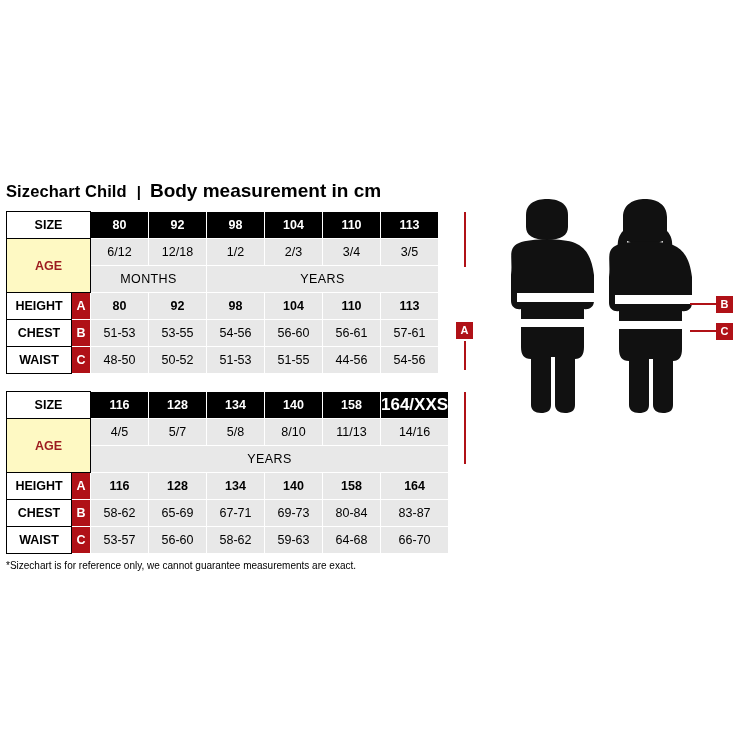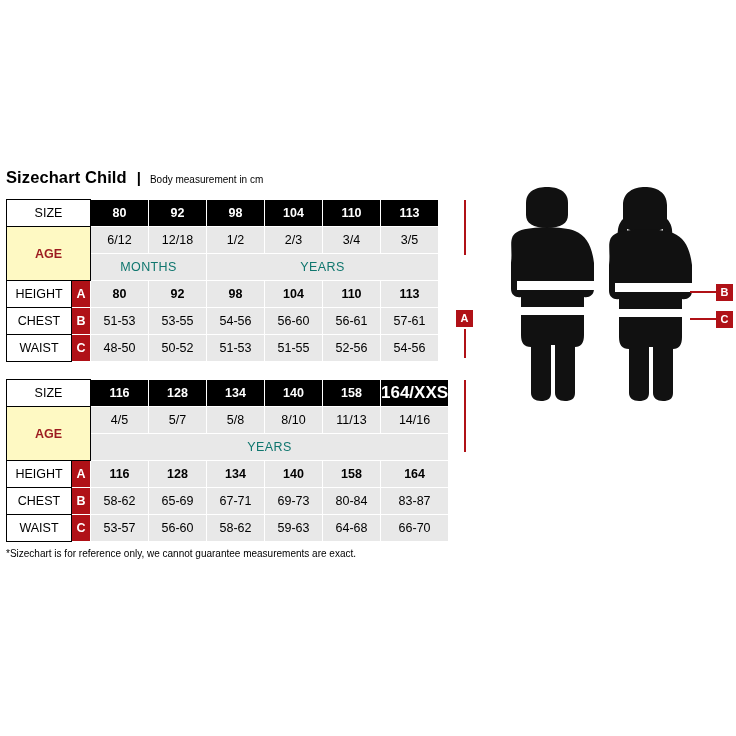--- a/index.html
+++ b/index.html
@@ -10,21 +10,21 @@
   body {
     width: 736px;
     height: 736px;
     font-family: "Liberation Sans", sans-serif;
     color: #000000;
     position: relative;
     overflow: hidden;
   }
   #root {
     position: absolute;
-    left: 0; top: 0;
+    left: 0; top: 12px;
     width: 736px;
     height: 722px;
   }
   .title-row {
     position: absolute;
     left: 6px;
     top: 168px;
     display: flex;
     align-items: baseline;
     white-space: nowrap;
@@ -33,22 +33,22 @@
     font-size: 16.5px;
     font-weight: bold;
     letter-spacing: 0.1px;
   }
   .title-sep {
     font-size: 15px;
     font-weight: bold;
     margin: 0 9px 0 10px;
   }
   .title-sub {
-    font-size: 10px;
-    font-weight: normal;
+    font-size: 19px;
+    font-weight: bold;
   }
 
   
   .sizetable {
     position: absolute;
     border-collapse: collapse;
     table-layout: fixed;
   }
   #table1 { left: 6px; top: 199px; }
   #table2 { left: 6px; top: 379px; }
@@ -57,21 +57,21 @@
     border: 1.6px solid #ffffff;
     padding: 0;
     text-align: center;
     vertical-align: middle;
     height: 26px;
     font-size: 12.5px;
   }
   .c-label {           
     background: #ffffff;
     color: #000000;
-    font-weight: normal;
+    font-weight: bold;
     font-size: 12px;
     border: 1.6px solid #000000 !important;
     width: 64px;
   }
   .c-age {
     background: #fef9c3;
     color: #9c1b1f;
     font-weight: bold;
     font-size: 13px;
     border: 1.6px solid #000000 !important;
@@ -97,21 +97,21 @@
     margin-top: 8px;
   }
   .c-val-b {
     background: #e8e8e8;
     color: #000000;
     font-size: 13px;
     font-weight: bold;
   }
   .c-span {
     background: #e8e8e8;
-    color: #0f766e;
+    color: #000000;
     font-size: 12px;
     letter-spacing: 0.4px;
   }
 
   .footnote {
     position: absolute;
     left: 6px;
     top: 548px;
     font-size: 10px;
     color: #000000;
@@ -211,21 +211,21 @@
       <td class="c-val">56-61</td>
       <td class="c-val">57-61</td>
     </tr>
     <tr>
       <td class="c-label">WAIST</td>
       <td class="c-badge">C</td>
       <td class="c-val">48-50</td>
       <td class="c-val">50-52</td>
       <td class="c-val">51-53</td>
       <td class="c-val">51-55</td>
-      <td class="c-val">52-56</td>
+      <td class="c-val">44-56</td>
       <td class="c-val">54-56</td>
     </tr>
   </tbody>
     </table>
 
   <table class="sizetable" id="table2">
     <colgroup>
       <col style="width:64px">
         <col style="width:18px">
       <col style="width:58px">

